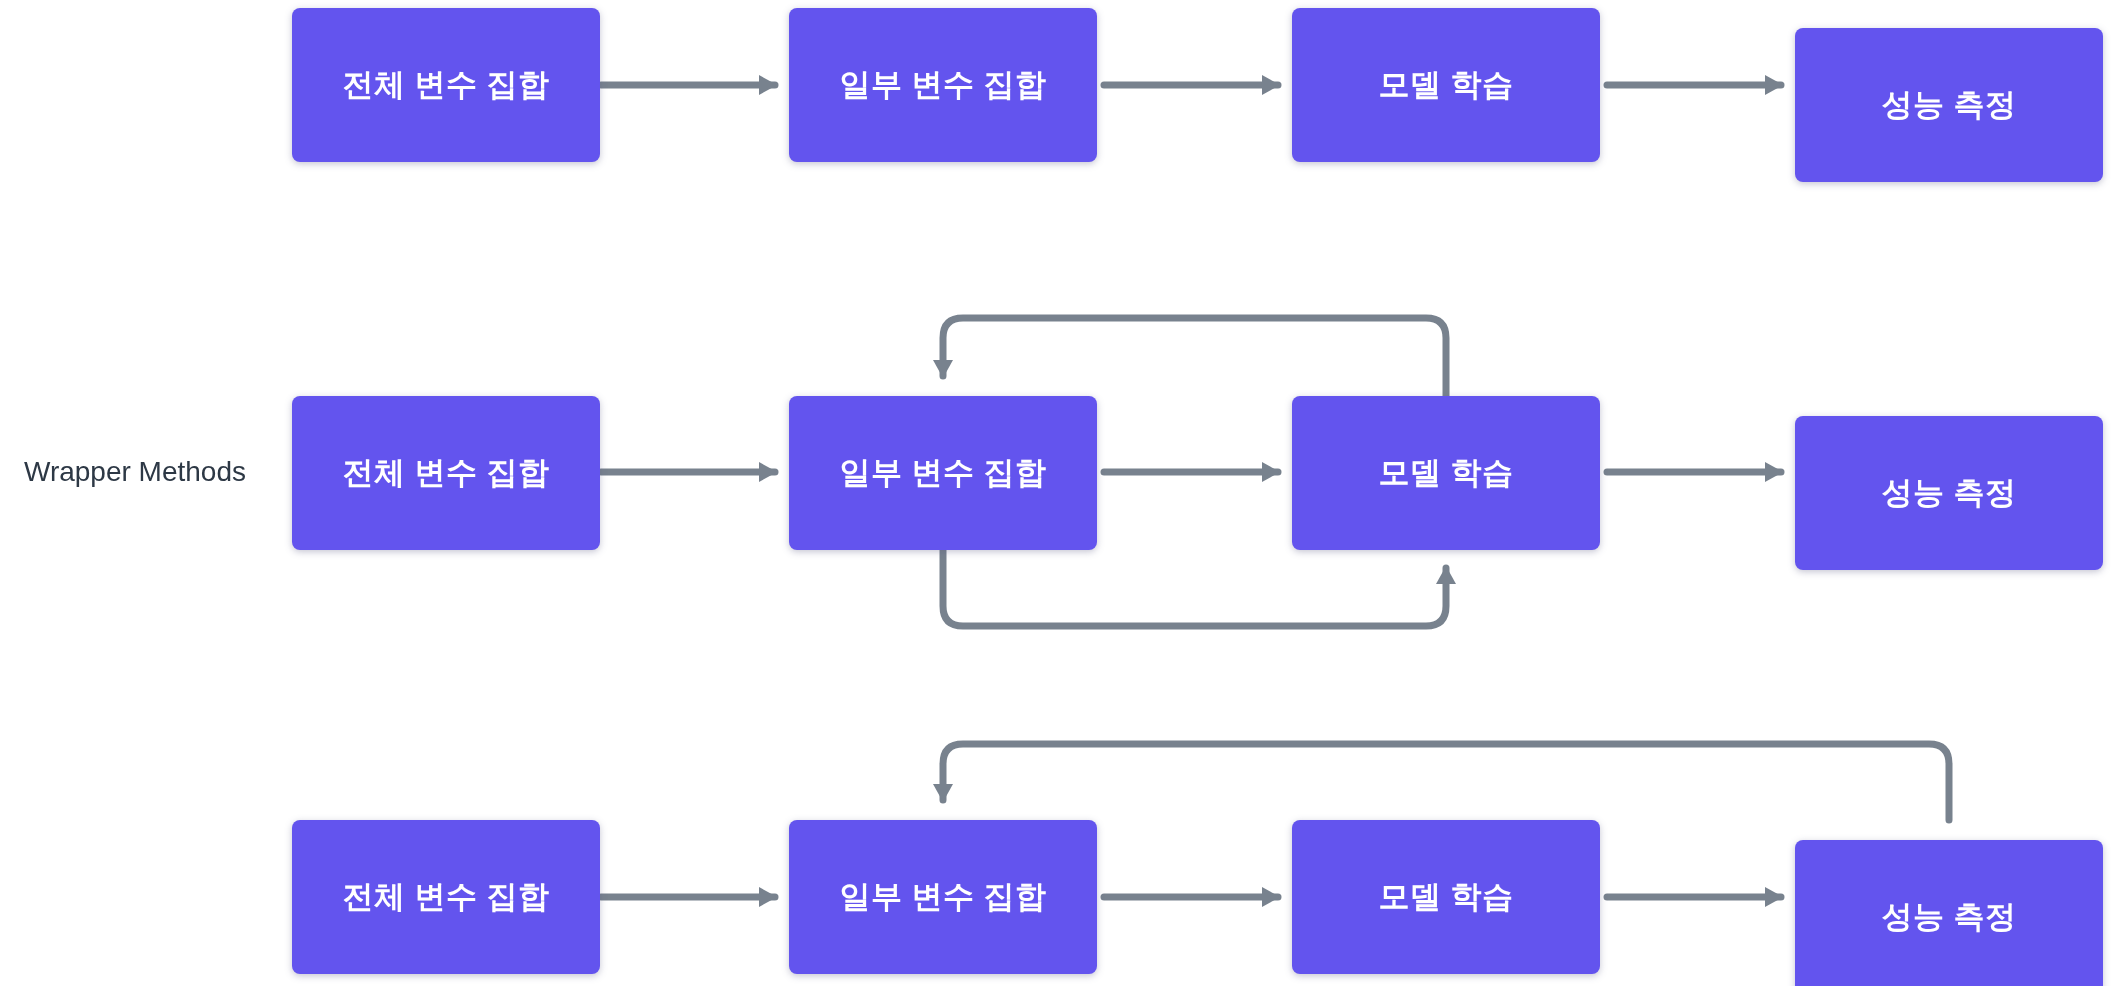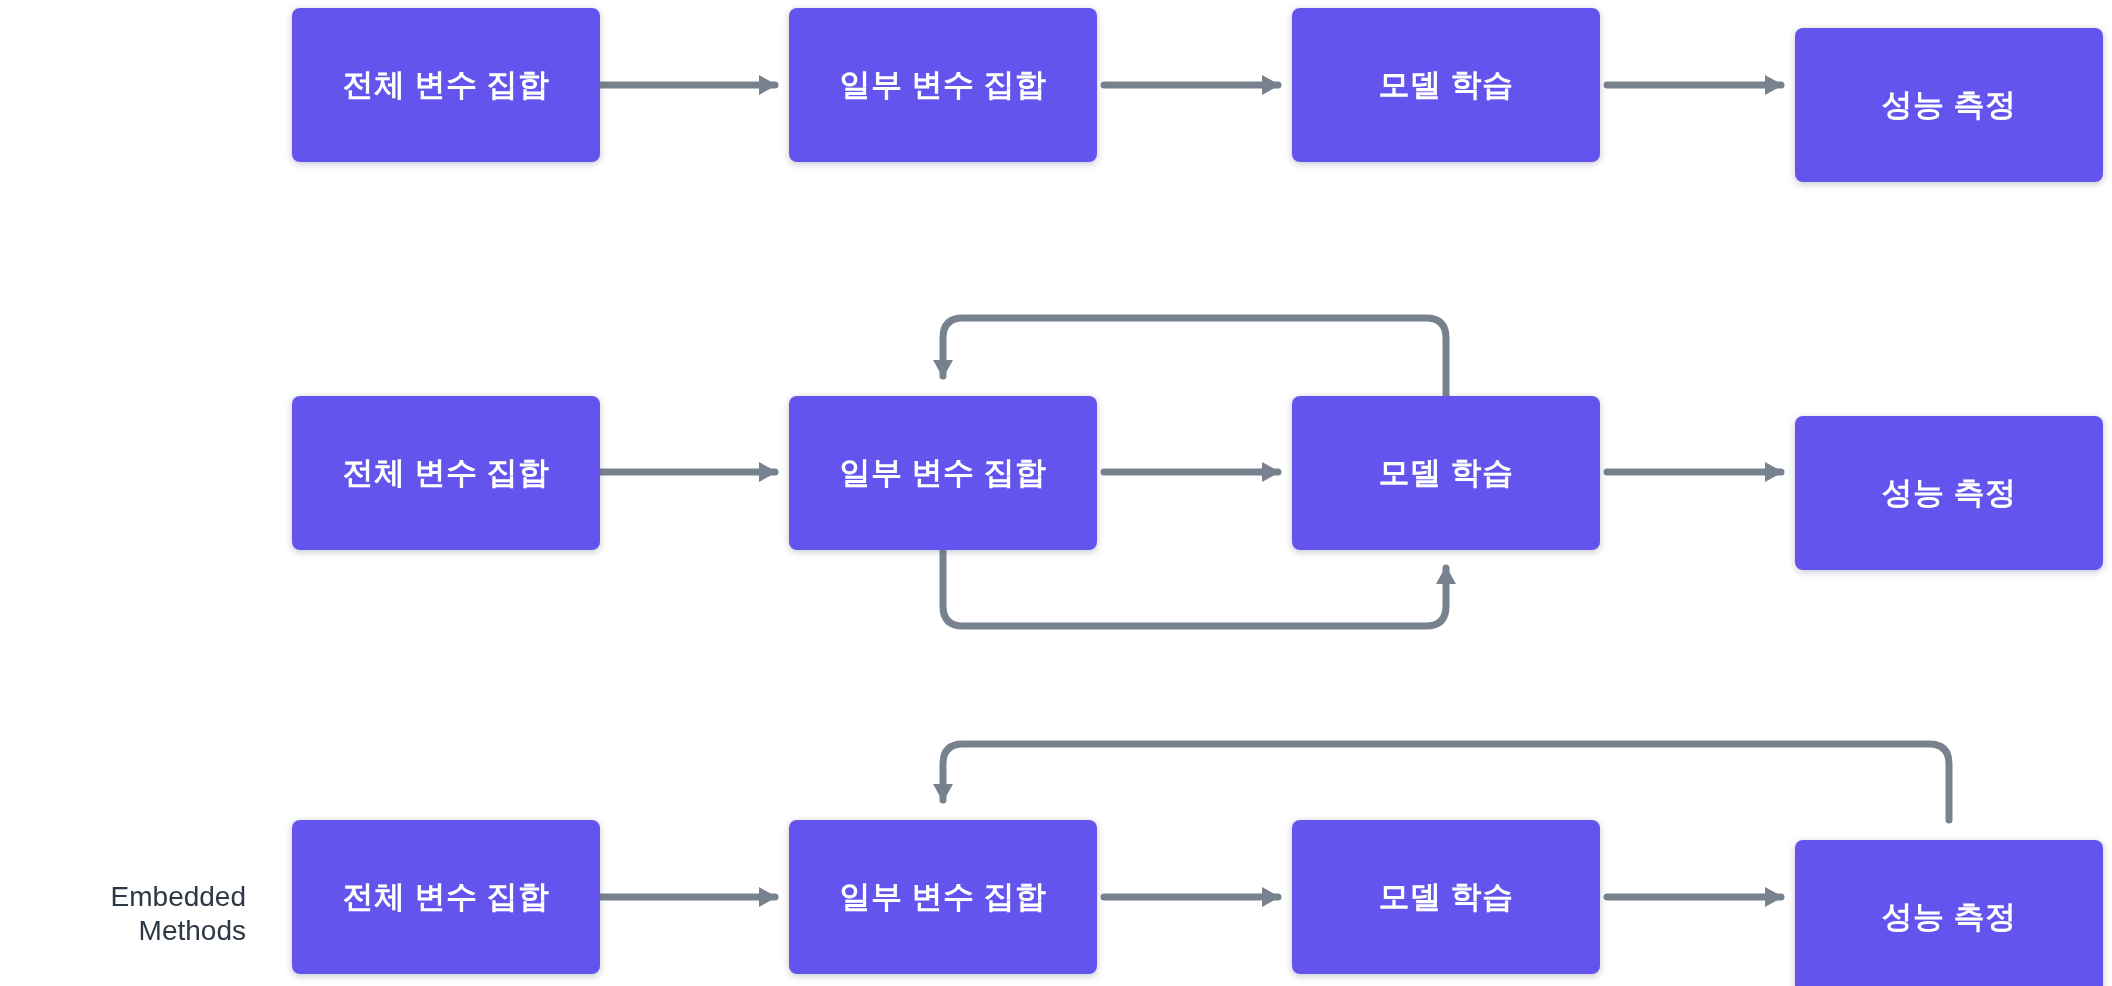--- a/index.html
+++ b/index.html
@@ -95,24 +95,24 @@
     <line class="edge" x1="1607" y1="897" x2="1781" y2="897" marker-end="url(#ah)"></line>
 
     <path class="edge" d="M 1949 820 L 1949 764 Q 1949 744 1929 744 L 963 744 Q 943 744 943 764 L 943 800" marker-end="url(#ah)"></path>
   </svg>
 
   <div class="node r0 c0">전체 변수 집합</div>
   <div class="node r0 c1">일부 변수 집합</div>
   <div class="node r0 c2">모델 학습</div>
   <div class="node r0 c3">성능 측정</div>
 
+  <div class="row-label lr1">Wrapper Methods</div>
   <div class="node r1 c0">전체 변수 집합</div>
   <div class="node r1 c1">일부 변수 집합</div>
   <div class="node r1 c2">모델 학습</div>
   <div class="node r1 c3">성능 측정</div>
 
-  <div class="row-label lr2">Embedded Methods</div>
   <div class="node r2 c0">전체 변수 집합</div>
   <div class="node r2 c1">일부 변수 집합</div>
   <div class="node r2 c2">모델 학습</div>
   <div class="node r2 c3">성능 측정</div>
 
 </div>
 
 </body></html>

